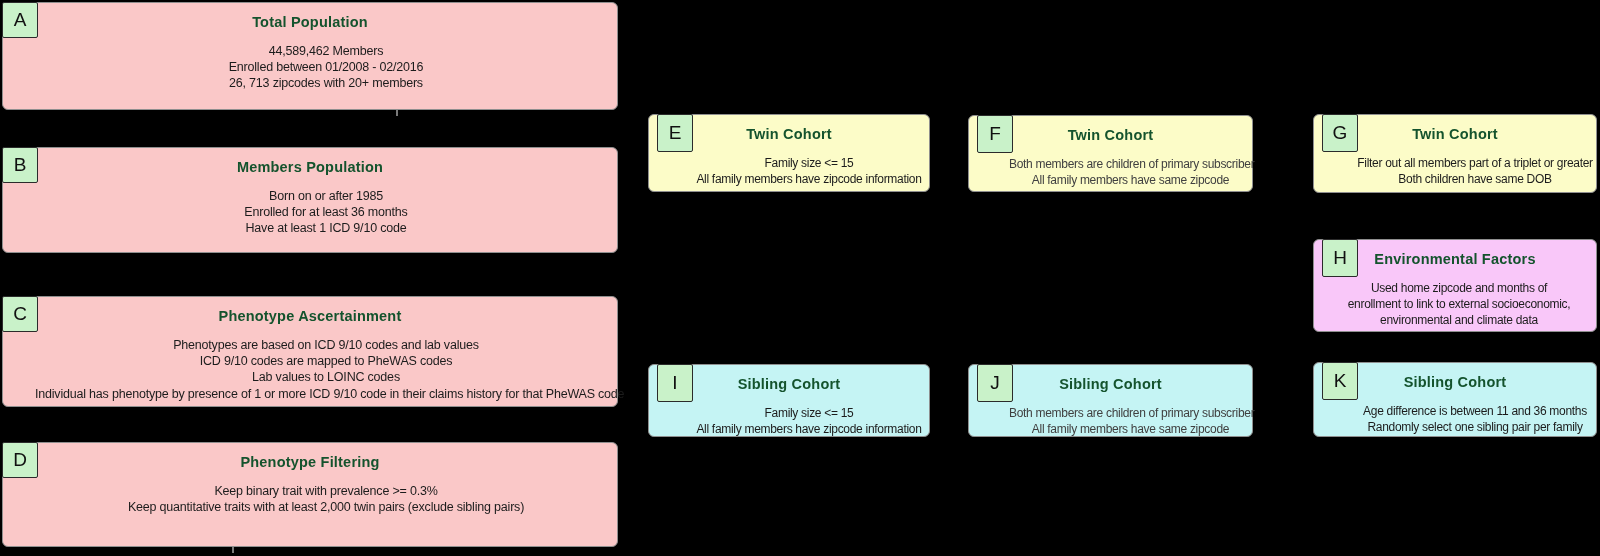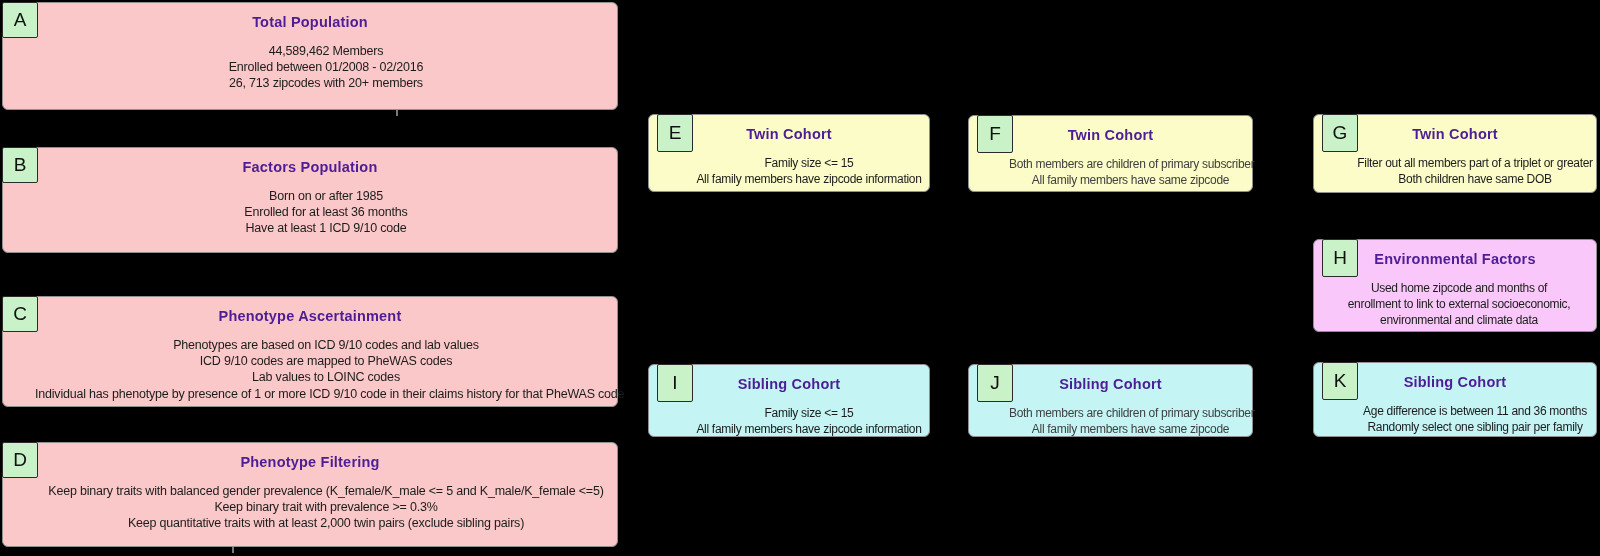--- a/index.html
+++ b/index.html
@@ -15,21 +15,21 @@
   .box.yellow{background:#fcfcc8;}
   .box.cyan{background:#c5f4f4;}
   .box.magenta{background:#f9c7f9;}
   .tag{
     position:absolute;top:-1px;left:-1px;width:36px;height:36px;box-sizing:border-box;
     background:#c9f2c9;border:1px solid #2b2b2b;border-radius:2px;
     display:flex;align-items:center;justify-content:center;
     font-size:19px;color:#111;
   }
   .box.inset .tag{left:8px;height:38px;}
-  .title{font-size:14.5px;font-weight:bold;color:#4c1d95;margin-bottom:13px;letter-spacing:.2px;}
+  .title{font-size:14.5px;font-weight:bold;color:#14532d;margin-bottom:13px;letter-spacing:.2px;}
   .body{font-size:12.5px;color:#1c1c1c;line-height:16.2px;letter-spacing:-0.2px;}
   .body div{white-space:nowrap;padding-left:32px;}
   .box.narrow .body{font-size:12px;letter-spacing:-0.3px;margin-left:8px;}
   .body.muted{color:#404040;}
   .body.wrap div{white-space:normal;padding:0 24px;}
   .stub{position:absolute;width:2px;height:6px;background:#7a7a7a;}
 </style>
 </head>
 <body>
 
@@ -40,21 +40,21 @@
     <div class="title">Total Population</div>
     <div class="body">
       <div>44,589,462 Members</div>
       <div>Enrolled between 01/2008 - 02/2016</div>
       <div>26, 713 zipcodes with 20+ members</div>
     </div>
   </div>
 
   <div class="box pink" style="left:2px;top:147px;width:616px;height:106px">
     <div class="tag">B</div>
-    <div class="title">Factors Population</div>
+    <div class="title">Members Population</div>
     <div class="body">
       <div>Born on or after 1985</div>
       <div>Enrolled for at least 36 months</div>
       <div>Have at least 1 ICD 9/10 code</div>
     </div>
   </div>
 
   <div class="box pink" style="left:2px;top:296px;width:616px;height:111px">
     <div class="tag">C</div>
     <div class="title">Phenotype Ascertainment</div>
@@ -63,21 +63,20 @@
       <div>ICD 9/10 codes are mapped to PheWAS codes</div>
       <div>Lab values to LOINC codes</div>
       <div>Individual has phenotype by presence of 1 or more ICD 9/10 code in their claims history for that PheWAS code</div>
     </div>
   </div>
 
   <div class="box pink" style="left:2px;top:442px;width:616px;height:105px">
     <div class="tag">D</div>
     <div class="title">Phenotype Filtering</div>
     <div class="body">
-      <div>Keep binary traits with balanced gender prevalence (K_female/K_male &lt;= 5 and K_male/K_female &lt;=5)</div>
       <div>Keep binary trait with prevalence &gt;= 0.3%</div>
       <div>Keep quantitative traits with at least 2,000 twin pairs (exclude sibling pairs)</div>
     </div>
   </div>
 
   <div class="box yellow inset narrow" style="left:648px;top:114px;width:282px;height:78px">
     <div class="tag">E</div>
     <div class="title">Twin Cohort</div>
     <div class="body">
       <div>Family size &lt;= 15</div>

